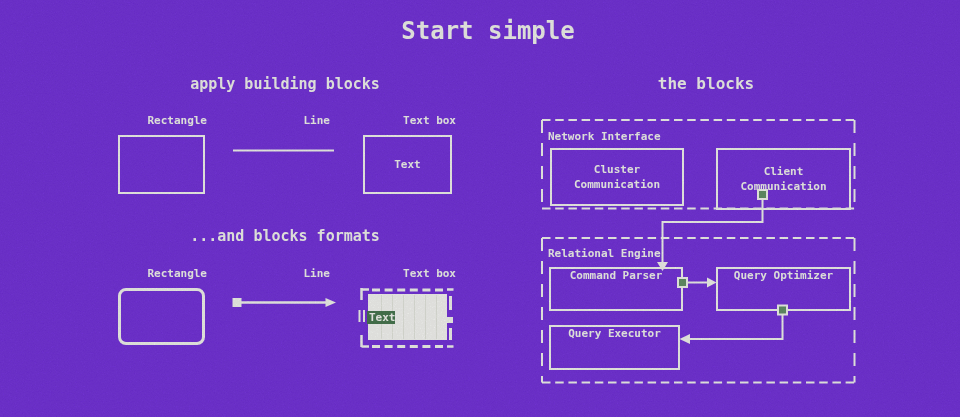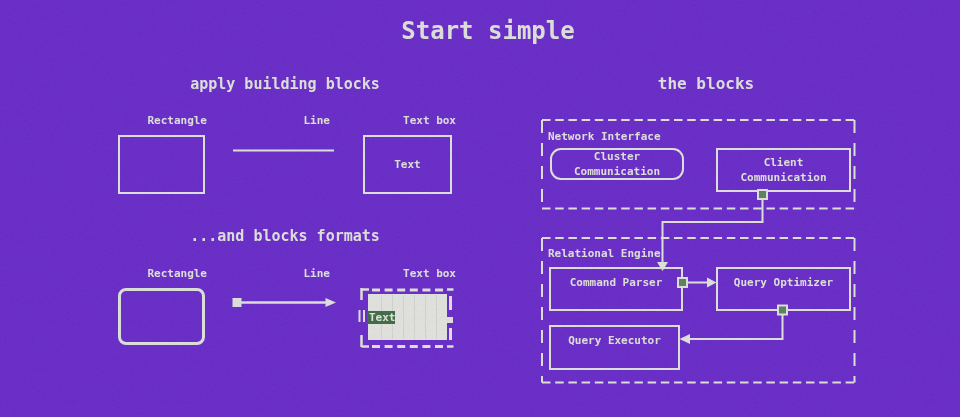--- a/index.html
+++ b/index.html
@@ -20,21 +20,21 @@
   .lbl { font-size: 11px; line-height: 13px; text-align: right; }
   .node {
     border: 2px solid #f2f4ee;
     display: flex;
     align-items: center;
     justify-content: center;
     font-size: 11px;
     line-height: 15px;
     text-align: center;
   }
-  .node.toptext { align-items: flex-start; padding-top: 7px; line-height: 13px; }
+  .node.toptext { align-items: flex-start; padding-top: 0; line-height: 13px; }
   .plainrect { border: 2px solid #f2f4ee; }
   .roundrect { border: 3px solid #f2f4ee; border-radius: 8px; }
   .hl {
     background: #3e7046;
     color: #f5f7f1;
     font-size: 11px;
     line-height: 13px;
     padding-left: 2px;
     white-space: nowrap;
   }
@@ -111,24 +111,24 @@
   </div>
 
   <div class="abs lbl" style="left:107px; top:267px; width:100px;">Rectangle</div>
   <div class="abs lbl" style="left:230px; top:267px; width:100px;">Line</div>
   <div class="abs lbl" style="left:356px; top:267px; width:100px;">Text box</div>
 
   <div class="abs roundrect" style="left:118px; top:288px; width:87px; height:57px;"></div>
   <div class="abs hl" style="left:367px; top:311px; width:28px; height:13px;">Text</div>
 
   <div class="abs lbl" style="left:548px; top:130px; text-align:center;">Network Interface</div>
-  <div class="abs node" style="left:550px; top:148px; width:134px; height:32px;border-radius:11px;">
+  <div class="abs node" style="left:550px; top:148px; width:134px; height:58px;">
     <span>Cluster Communication</span>
   </div>
-  <div class="abs node" style="left:716px; top:148px; width:135px; height:44px;">
+  <div class="abs node" style="left:716px; top:148px; width:135px; height:62px;">
     <span>Client Communication</span>
   </div>
 
   <div class="abs lbl" style="left:548px; top:247px; text-align:left;">Relational Engine</div>
   <div class="abs node toptext" style="left:549px; top:267px; width:134px; height:44px;">
     <span>Command Parser</span>
   </div>
   <div class="abs node toptext" style="left:716px; top:267px; width:135px; height:44px;">
     <span>Query Optimizer</span>
   </div>

